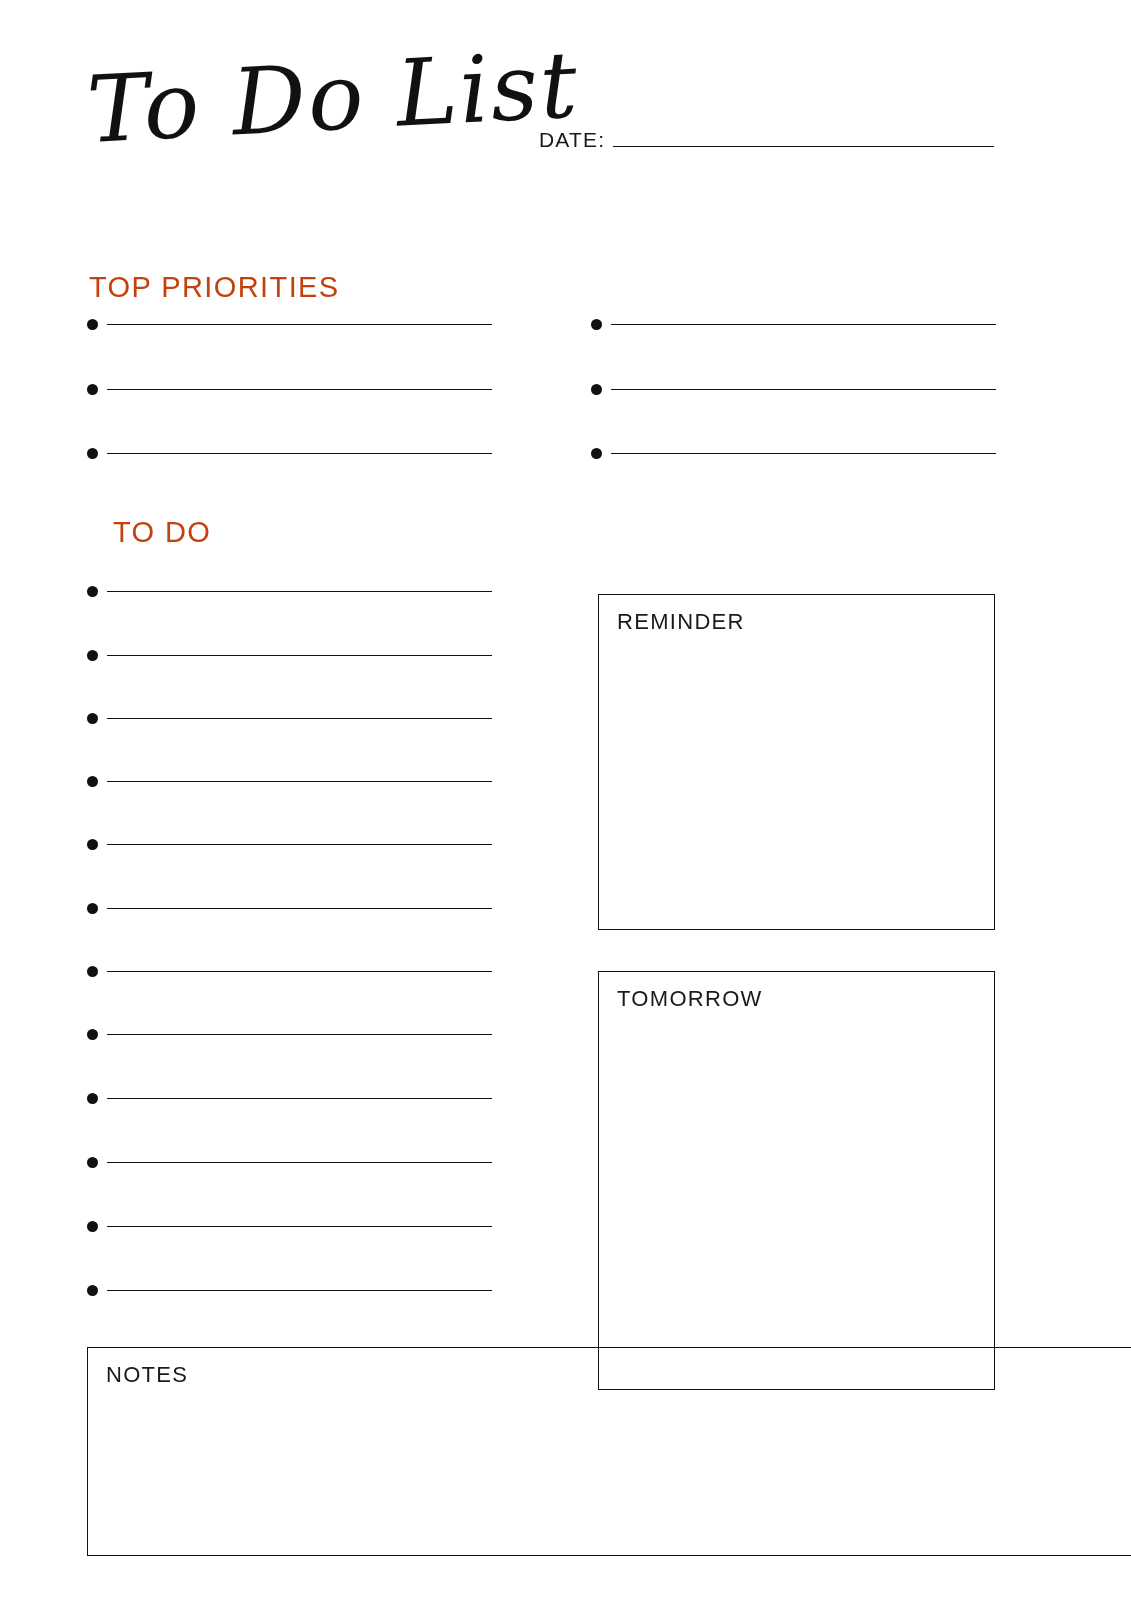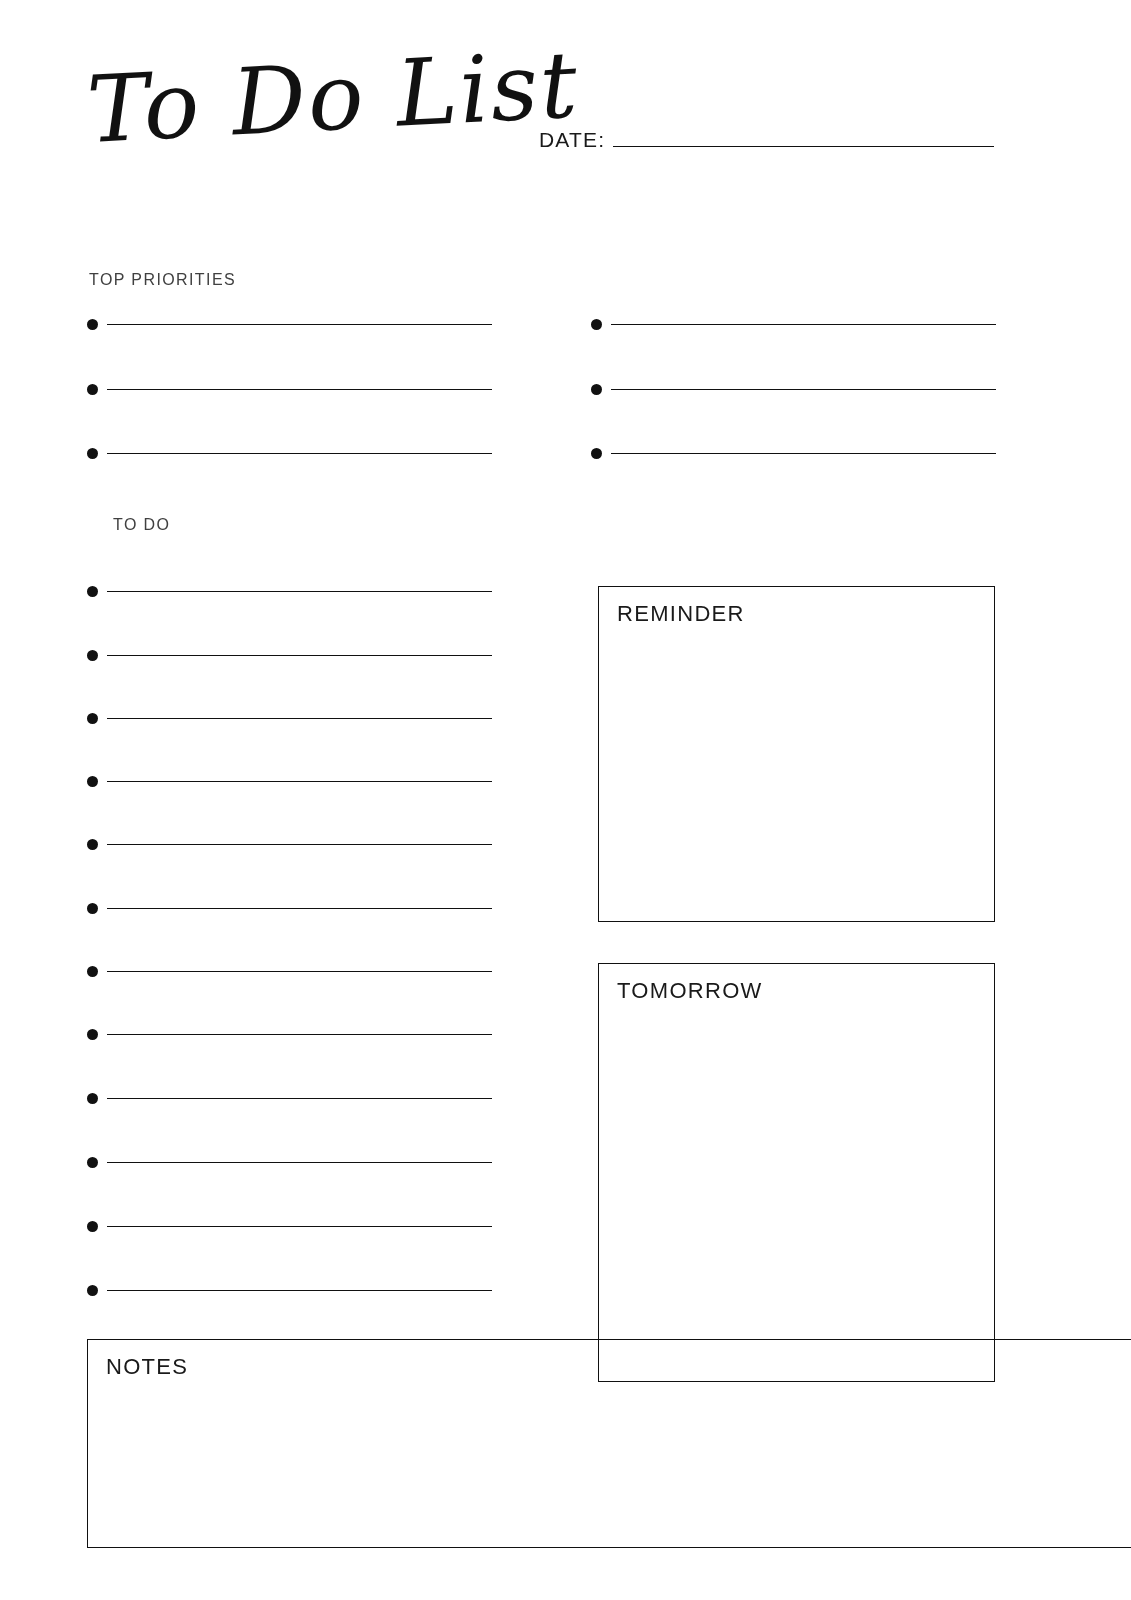--- a/index.html
+++ b/index.html
@@ -57,23 +57,23 @@
   .date-line {
     flex: 1;
     border-bottom: 1.6px solid #111;
     margin-left: 8px;
     height: 20px;
   }
 
   
   .section-heading {
     position: absolute;
-    font-size: 16px;
+    font-size: 29px;
     letter-spacing: 1.4px;
-    color: #404040;
+    color: #c2410c;
     white-space: nowrap;
   }
   #heading-top-priorities { left: 89px; top: 271px; }
   #heading-todo { left: 89px; top: 516px; margin-left: 24px; }
 
   
   .bullet-row {
     position: absolute;
     display: flex;
     align-items: center;
@@ -97,20 +97,21 @@
   .prio-right { left: 591px; width: 405px; }
 
   
   .todo-row { left: 87px; width: 405px; }
 
   
   .box {
     position: absolute;
     border: 1.6px solid #111;
     box-sizing: border-box;
+    margin-top: 8px;
   }
   .box-label {
     position: absolute;
     left: 18px;
     top: 14px;
     font-size: 22px;
     letter-spacing: 1.3px;
     color: #1a1a1a;
     white-space: nowrap;
   }

